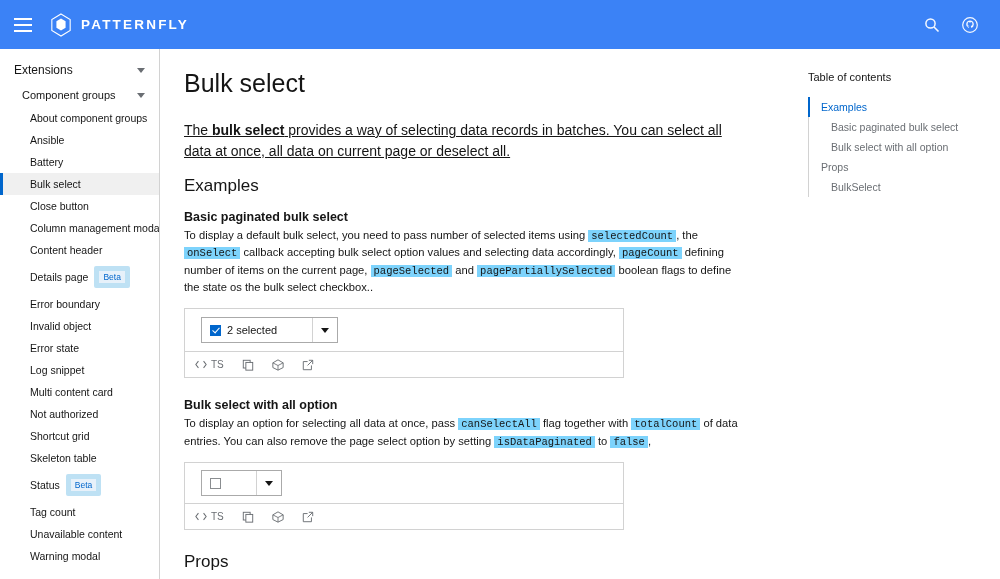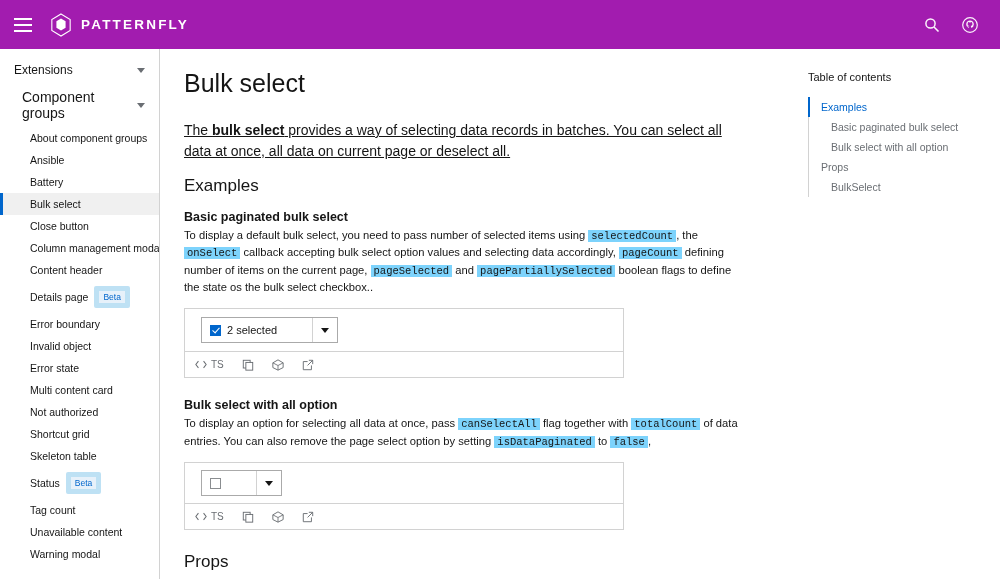--- a/index.html
+++ b/index.html
@@ -7,21 +7,21 @@
     margin: 0; padding: 0;
     width: 1000px; height: 579px;
     overflow: hidden;
     background: #fff;
     font-family: "Liberation Sans", sans-serif;
     color: #151515;
   }
   
   .masthead {
     height: 49px;
-    background: #a21caf;
+    background: #3b82f6;
     display: flex;
     align-items: center;
     padding: 16px 14px;
     color: #fff;
   }
   .hamburger {
     width: 18px; height: 14px;
     display: flex; flex-direction: column; justify-content: space-between;
     cursor: pointer;
     margin-right: 18px;
@@ -55,21 +55,21 @@
   }
   .side-section {
     display: flex;
     align-items: center;
     justify-content: space-between;
     padding: 6px 12px 6px 14px;
     font-size: 12px;
     color: #151515;
     cursor: pointer;
   }
-  .side-section.sub { padding-left: 22px; font-size: 14px; }
+  .side-section.sub { padding-left: 22px; font-size: 11px; }
   .caret {
     width: 0; height: 0;
     border-left: 4px solid transparent;
     border-right: 4px solid transparent;
     border-top: 5px solid #6a6e73;
     margin-right: 2px;
   }
   .side-item {
     padding: 5px 8px 5px 30px;
     color: #151515;
@@ -315,20 +315,23 @@
     <div class="side-item">
       <span>Error boundary</span>
     </div>
     <div class="side-item">
       <span>Invalid object</span>
     </div>
     <div class="side-item">
       <span>Error state</span>
     </div>
     <div class="side-item">
+      <span>Log snippet</span>
+    </div>
+    <div class="side-item">
       <span>Multi content card</span>
     </div>
     <div class="side-item">
       <span>Not authorized</span>
     </div>
     <div class="side-item">
       <span>Shortcut grid</span>
     </div>
     <div class="side-item">
       <span>Skeleton table</span>

